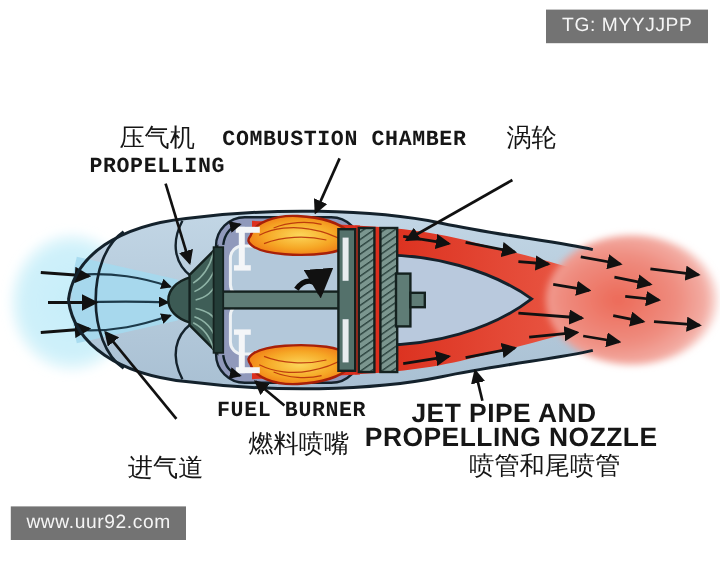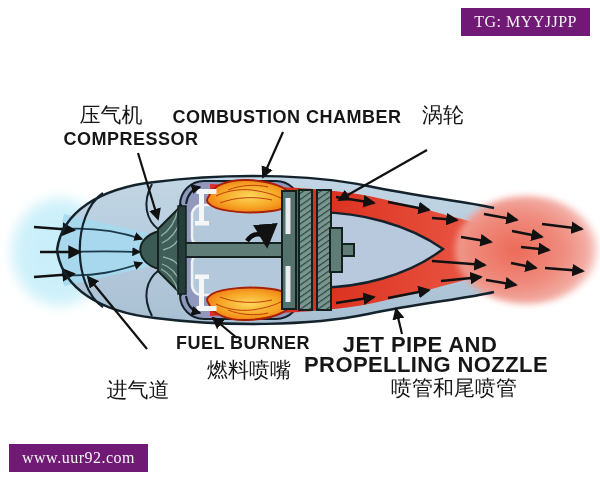--- a/index.html
+++ b/index.html
@@ -1,25 +1,25 @@
 <!DOCTYPE html>
 <html><head>
 <meta charset="utf-8">
 <style>
   html,body{margin:0;padding:0;background:#ffffff;}
   #stage{position:relative;width:600px;height:480px;background:#ffffff;overflow:hidden;
          font-family:"Liberation Sans","DejaVu Sans",sans-serif;}
   #engine-svg{position:absolute;left:0;top:0;}
   .lbl{position:absolute;transform:translateX(-50%);white-space:nowrap;color:#161616;
        text-align:center;line-height:1;}
-  .en{font-weight:bold;font-size:18px;letter-spacing:.5px;font-family:Liberation Sans, sans-serif;}
+  .en{font-weight:bold;font-size:18px;letter-spacing:.5px;font-family:Liberation Mono, monospace;}
   .en-sm{font-weight:bold;font-size:22px;letter-spacing:.4px;font-family:"Liberation Sans",sans-serif;}
   .zh{font-size:21px;font-family:"DejaVu Serif","Liberation Serif",serif;}
-  .wm{position:absolute;background:#701a75;color:#f5f5f5;font-size:16px;
-      font-family:Liberation Serif, serif;display:flex;align-items:center;
+  .wm{position:absolute;background:#737373;color:#f5f5f5;font-size:16px;
+      font-family:Liberation Sans, sans-serif;display:flex;align-items:center;
       padding:0 13px;height:28px;letter-spacing:.5px;}
 </style>
 </head>
 <body>
 
 <div id="stage">
 
 <svg id="engine-svg" width="600" height="480" viewBox="0 0 600 480">
   <defs>
     <marker id="ah" viewBox="0 0 10 10" refX="8.5" refY="5" markerWidth="5.5" markerHeight="5.5" orient="auto">
@@ -193,28 +193,28 @@
   <g stroke="#111111" stroke-width="2.2" fill="none">
     <path d="M138,153 L158,219" marker-end="url(#ah)"></path>
     <path d="M283,132 L263,177" marker-end="url(#ah)"></path>
     <path d="M427,150 L339,200" marker-end="url(#ah)"></path>
     <path d="M147,349 L88,277" marker-end="url(#ah)"></path>
     <path d="M237,338 L213,318" marker-end="url(#ah)"></path>
     <path d="M402,334 L396,309" marker-end="url(#ah)"></path>
   </g>
 </svg>
 
-<div class="lbl zh" style="left:111px;top:105px;text-align:center;">压气机</div>
+<div class="lbl zh" style="left:131px;top:105px;text-align:center;">压气机</div>
 <div class="lbl en" style="left:287px;top:108px;">COMBUSTION CHAMBER</div>
 <div class="lbl zh" style="left:443px;top:105px;">涡轮</div>
-<div class="lbl en" style="left:131px;top:130px;">COMPRESSOR</div>
+<div class="lbl en" style="left:131px;top:130px;">PROPELLING</div>
 
 <div class="lbl en" style="left:243px;top:334px;">FUEL BURNER</div>
 <div class="lbl zh" style="left:249px;top:360px;">燃料喷嘴</div>
 <div class="lbl zh" style="left:138px;top:380px;">进气道</div>
 <div class="lbl en-sm" style="left:420px;top:334px;">JET PIPE AND</div>
 <div class="lbl en-sm" style="left:426px;top:354px;">PROPELLING NOZZLE</div>
 <div class="lbl zh" style="left:425px;top:378px;margin-left:29px;">喷管和尾喷管</div>
 
 <div class="wm" style="right:10px;top:8px;">TG: MYYJJPP</div>
-<div class="wm" style="left:9px;top:444px;">www.uur92.com</div>
+<div class="wm" style="left:9px;top:422px;">www.uur92.com</div>
 
 </div>
 
 </body></html>

